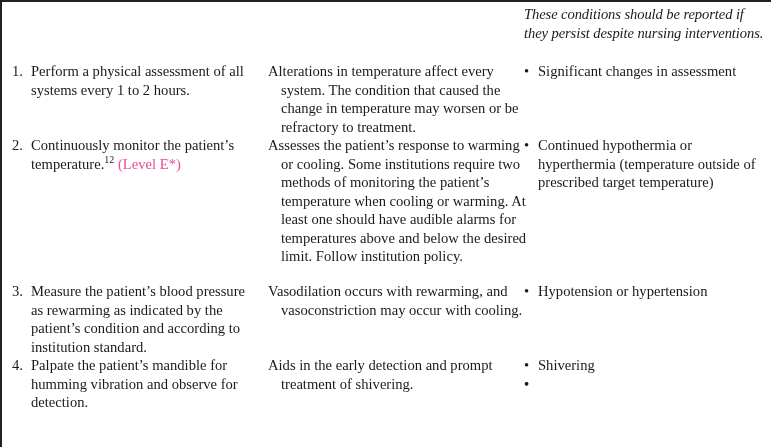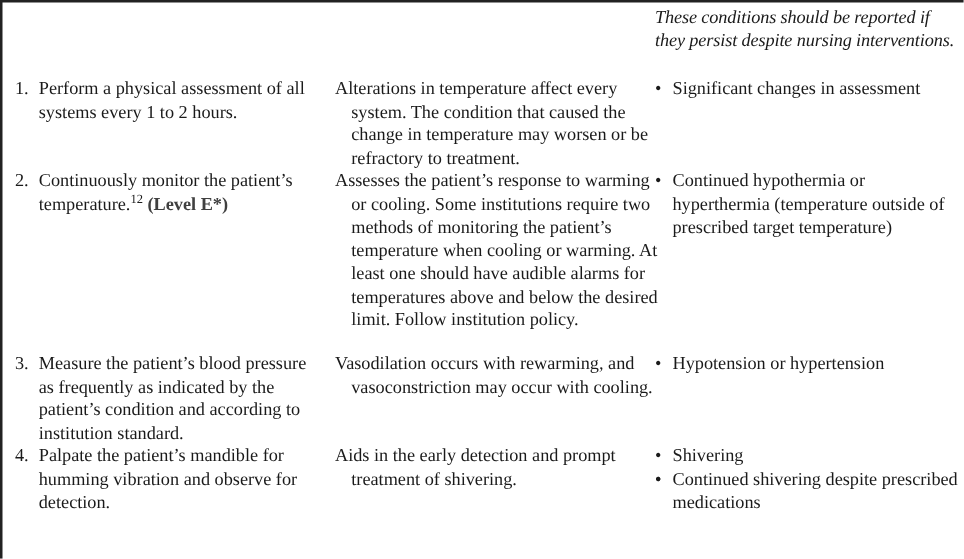--- a/index.html
+++ b/index.html
@@ -72,22 +72,22 @@
     .bullet-item {
       position: relative;
       padding-left: 14px;
     }
     .bullet-item .dot {
       position: absolute;
       left: 0;
       top: 0;
     }
     .level {
-      color: #404040;
-      font-weight: bold;
+      color: #ec4899;
+      font-weight: normal;
     }
     sup.ref {
       font-size: 10px;
       vertical-align: super;
       line-height: 0;
     }
   </style>
 </head>
 <body>
 
@@ -122,21 +122,21 @@
       <div class="bullet-item">
         <span class="dot">•</span>
         <span>Continued hypothermia or hyperthermia (temperature outside of prescribed target temperature)</span>
       </div>
     </div>
   </div>
 
   <div class="row" style="top:280px;">
     <div class="col-action">
       <span class="num">3.</span>
-      <span class="txt">Measure the patient’s blood pressure as frequently as indicated by the patient’s condition and according to institution standard.</span>
+      <span class="txt">Measure the patient’s blood pressure as rewarming as indicated by the patient’s condition and according to institution standard.</span>
     </div>
     <div class="col-rationale">Vasodilation occurs with rewarming, and vasoconstriction may occur with cooling.</div>
     <div class="col-report">
       <div class="bullet-item">
         <span class="dot">•</span>
         <span>Hypotension or hypertension</span>
       </div>
     </div>
   </div>
 
@@ -149,18 +149,17 @@
     <div class="col-report">
       <div class="bullet-item">
         <span class="dot">•</span>
         <span>Shivering</span>
       </div>
       <div class="bullet-item">
         <span class="dot">•</span>
       </div>
       <div class="bullet-item">
         <span class="dot">•</span>
-        <span>Continued shivering despite prescribed medications</span>
       </div>
     </div>
   </div>
 
 </div>
 
 </body></html>

